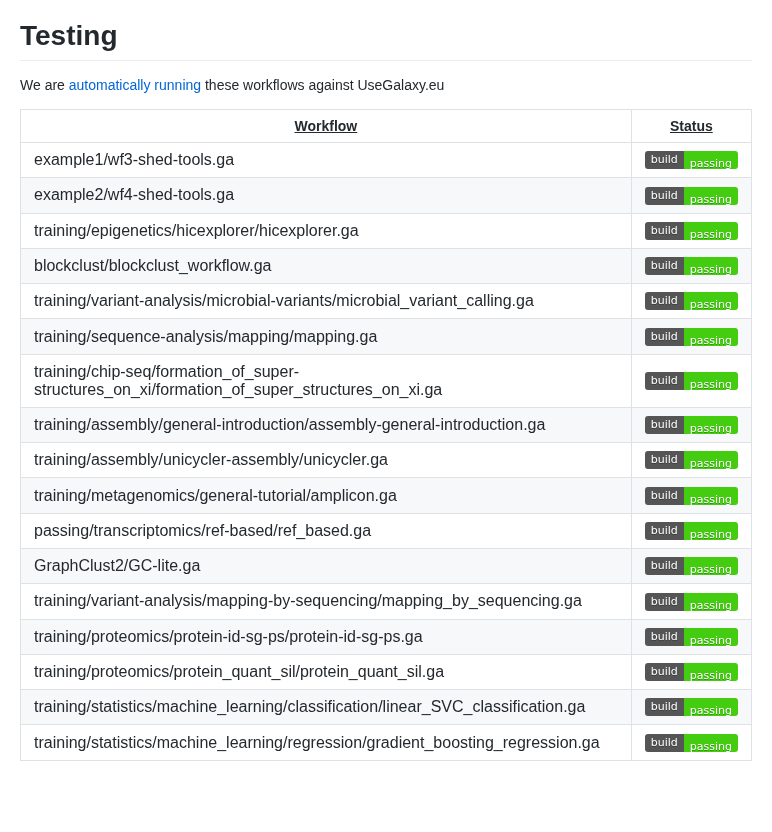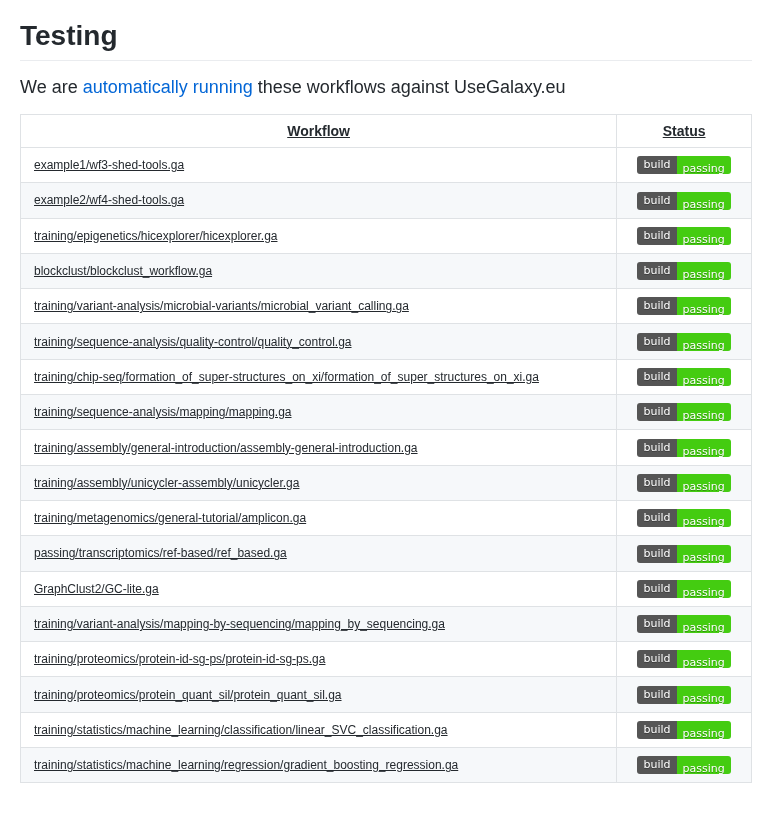--- a/index.html
+++ b/index.html
@@ -15,21 +15,21 @@
     }
     h2 {
       font-size: 28px;
       font-weight: 600;
       margin: 0 0 16px 0;
       padding-bottom: 8px;
       border-bottom: 1px solid #eaecef;
     }
     p {
       margin: 12px 0 16px 0;
-      font-size: 18px;
+      font-size: 14px;
     }
     a {
       color: #0366d6;
       text-decoration: none;
     }
     table {
       border-collapse: collapse;
       width: 100%;
       margin-bottom: 16px;
     }
@@ -66,22 +66,21 @@
       background: #4c1;
       color: #fff;
       padding: 4px 6px;
       text-shadow: 0 1px 0 rgba(0,0,0,0.3);
     }
     td.status-cell {
       text-align: center;
       white-space: nowrap;
     }
     td.workflow-cell {
-      font-size: 12px;
-      text-decoration: underline;
+      font-size: 16px;
     }
   </style>
 </head>
 <body>
 
 <h2>Testing</h2>
 
 <p>
   <span>We are </span><a href="#">automatically running</a><span> these workflows against UseGalaxy.eu</span>
 </p>
@@ -123,35 +122,28 @@
           </span></td>
       </tr>
       <tr>
         <td class="workflow-cell">training/variant-analysis/microbial-variants/microbial_variant_calling.ga</td>
         <td class="status-cell"><span class="badge">
             <span class="badge-left">build</span>
             <span class="badge-right">passing</span>
           </span></td>
       </tr>
       <tr>
-        <td class="workflow-cell">training/sequence-analysis/quality-control/quality_control.ga</td>
+        <td class="workflow-cell">training/sequence-analysis/mapping/mapping.ga</td>
         <td class="status-cell"><span class="badge">
             <span class="badge-left">build</span>
             <span class="badge-right">passing</span>
           </span></td>
       </tr>
       <tr>
         <td class="workflow-cell">training/chip-seq/formation_of_super-structures_on_xi/formation_of_super_structures_on_xi.ga</td>
-        <td class="status-cell"><span class="badge">
-            <span class="badge-left">build</span>
-            <span class="badge-right">passing</span>
-          </span></td>
-      </tr>
-      <tr>
-        <td class="workflow-cell">training/sequence-analysis/mapping/mapping.ga</td>
         <td class="status-cell"><span class="badge">
             <span class="badge-left">build</span>
             <span class="badge-right">passing</span>
           </span></td>
       </tr>
       <tr>
         <td class="workflow-cell">training/assembly/general-introduction/assembly-general-introduction.ga</td>
         <td class="status-cell"><span class="badge">
             <span class="badge-left">build</span>
             <span class="badge-right">passing</span>

